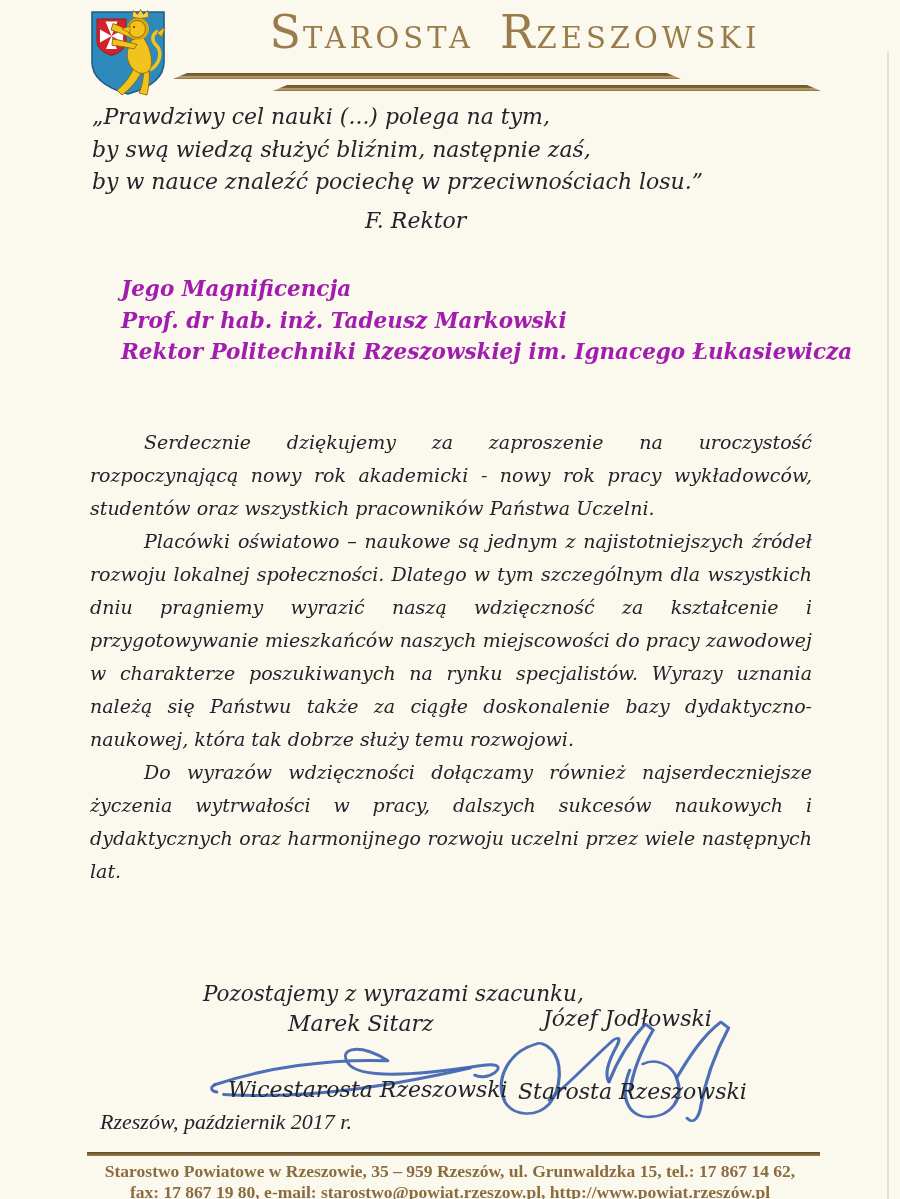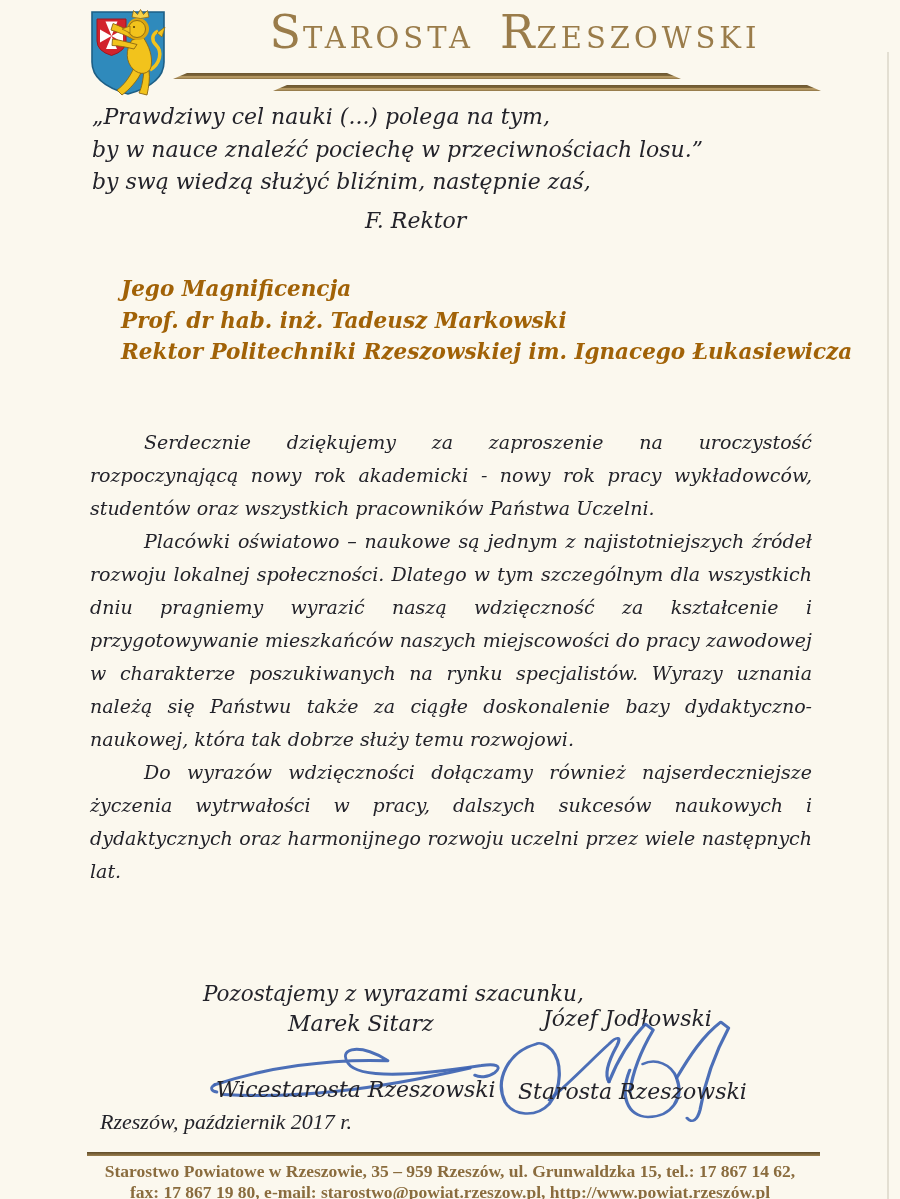--- a/index.html
+++ b/index.html
@@ -27,32 +27,32 @@
     background:linear-gradient(to bottom,#6b5631 0%,#7d6538 45%,#c3a56d 62%,#8d7344 100%);
     clip-path:polygon(14px 0, calc(100% - 14px) 0, 100% 100%, 0 100%);
   }
   .rule-top{left:173px; top:73px; width:508px;}
   .rule-bottom{left:273px; top:85px; width:548px;}
   
   .quote{position:absolute; left:92px; top:101px; font-style:italic; font-size:22px; line-height:32.5px;}
   .quote-author{margin-top:6px; padding-left:273px;}
   
   .addressee{position:absolute; left:121px; top:273px; font-style:italic; font-weight:bold;
-             font-size:21.5px; line-height:31.5px; color:#a16207;}
+             font-size:21.5px; line-height:31.5px; color:#a21caf;}
   
   .body-text{position:absolute; left:90px; top:426px; width:722px;
              font-style:italic; font-size:19px; line-height:33px; text-align:justify;}
   .body-text p{margin:0; text-indent:54px;}
   
   .closing{position:absolute; left:203px; top:981px; font-style:italic; font-size:21.5px;}
   .sig-name{position:absolute; font-style:italic; font-size:22px;}
   .sig-name-left{left:288px; top:1011px;}
   .sig-name-right{left:543px; top:1006px;}
   .sig-title{position:absolute; font-style:italic; font-size:22px;}
-  .sig-title-left{left:216px; top:1077px;}
+  .sig-title-left{left:228px; top:1077px;}
   .sig-title-right{left:518px; top:1079px;}
   .sig-svg{position:absolute;}
   .sig-svg-left{left:208px; top:1032px; width:300px; height:72px;}
   .sig-svg-right{left:492px; top:1018px; width:260px; height:118px;}
   .sig-svg path{stroke:var(--ink-blue,#3d63b2); stroke-width:2.5; fill:none;
                 stroke-linecap:round; stroke-linejoin:round; opacity:.92;}
   .dateline{position:absolute; left:100px; top:1109px; font-style:italic; font-size:22px;font-family:Liberation Serif, serif;}
   
   .footer-rule{position:absolute; left:87px; top:1152px; width:733px; height:4px;
                background:linear-gradient(to bottom,#5e4b28,#9c8050);}
@@ -95,22 +95,22 @@
 
   <div class="title">
     <span class="initial">S</span><span class="rest">TAROSTA</span><span class="initial word2">R</span><span class="rest">ZESZOWSKI</span>
   </div>
 
   <div class="rule rule-top"></div>
   <div class="rule rule-bottom"></div>
 
   <div class="quote">
     <div>„Prawdziwy cel nauki (...) polega na tym,</div>
+    <div>by swą wiedzą służyć bliźnim, następnie zaś,</div>
     <div>by w nauce znaleźć pociechę w przeciwnościach losu.”</div>
-    <div>by swą wiedzą służyć bliźnim, następnie zaś,</div>
     <div class="quote-author">F. Rektor</div>
   </div>
 
   <div class="addressee">
     <div>Jego Magnificencja</div>
     <div>Prof. dr hab. inż. Tadeusz Markowski</div>
     <div>Rektor Politechniki Rzeszowskiej im. Ignacego Łukasiewicza</div>
   </div>
 
   <div class="body-text">

